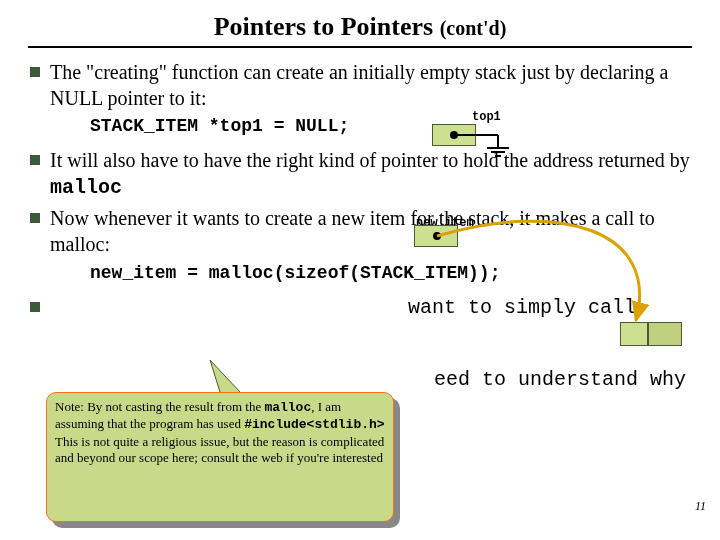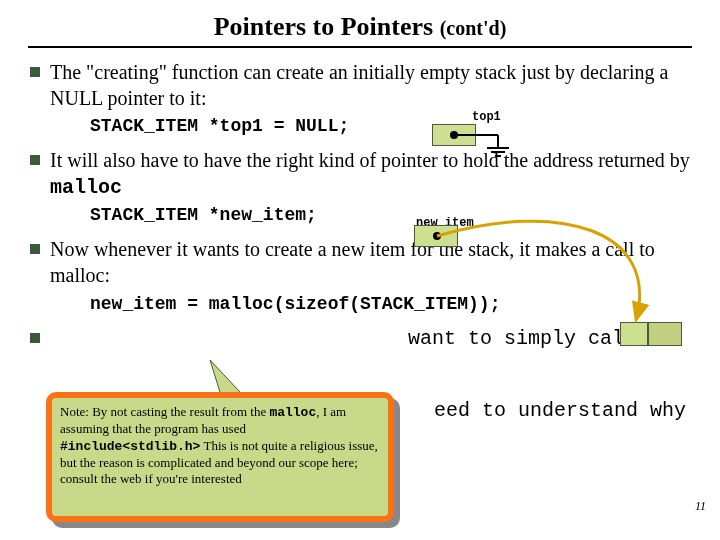--- a/index.html
+++ b/index.html
@@ -19,21 +19,21 @@
   .box-b { position: absolute; border: 1px solid #4a5a3a; background: #c0d080; }
   .ground { position: absolute; }
   .ground .stem { position:absolute; left:10px; top:0; width:2px; height:12px; background:#000; }
   .ground .b1 { position:absolute; left:0; top:12px; width:22px; height:2px; background:#000; }
   .ground .b2 { position:absolute; left:4px; top:16px; width:14px; height:2px; background:#000; }
   .ground .b3 { position:absolute; left:8px; top:20px; width:6px; height:2px; background:#000; }
   .dot { position:absolute; width:8px; height:8px; border-radius:50%; background:#000; }
   
   .note-wrap { position: absolute; left: 46px; top: 392px; width: 348px; height: 130px; }
   .note-shadow { position:absolute; left:6px; top:6px; width:100%; height:100%; background:#888; border-radius:10px; }
-  .note { position:relative; width:100%; height:100%; background:#c9d98a; border:6px solid #f97316; border-radius:10px; padding:6px 8px; font-size:13px; line-height:1.25; font-family:"Times New Roman",serif; }
+  .note { position:relative; width:100%; height:100%; background:#c9d98a; border:1px solid #f97316; border-radius:10px; padding:6px 8px; font-size:13px; line-height:1.25; font-family:"Times New Roman",serif; }
   .pagenum { position:absolute; right:14px; bottom:26px; font-size:12px; font-style:italic; color:#000000; }
   .covered { color:#333; }
   svg.overlay { position:absolute; left:0; top:0; pointer-events:none; }
 </style>
 </head>
 <body>
 
 <div class="slide">
 
   <div class="title">
@@ -43,21 +43,20 @@
 
   <ul class="bullets">
 
     <li>
       <span>The "creating" function can create an initially empty stack just by declaring a NULL pointer to it:</span>
       <span class="code">STACK_ITEM *top1 = NULL;</span>
     </li>
 
     <li>
       <span>It will also have to have the right kind of pointer to hold the address returned by </span><span class="mono">malloc</span>
-      <span class="code">STACK_ITEM *new_item;</span>
     </li>
 
     <li>
       <span>Now whenever it wants to create a new item for the stack,  it makes a call to malloc:</span>
       <span class="code">new_item = malloc(sizeof(STACK_ITEM));</span>
     </li>
 
     <li style="min-height:110px;font-family:Liberation Mono, monospace;">
       <span class="covered" style="visibility:hidden;">xxxxxx</span>
       <span style="position:absolute; left:380px; top:0;"> want to simply call</span>

